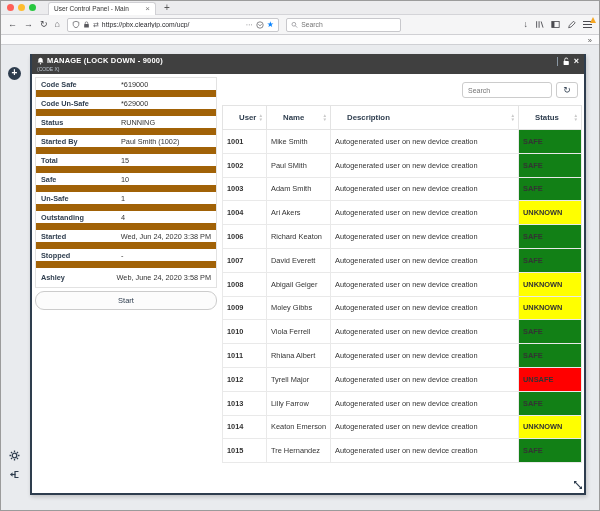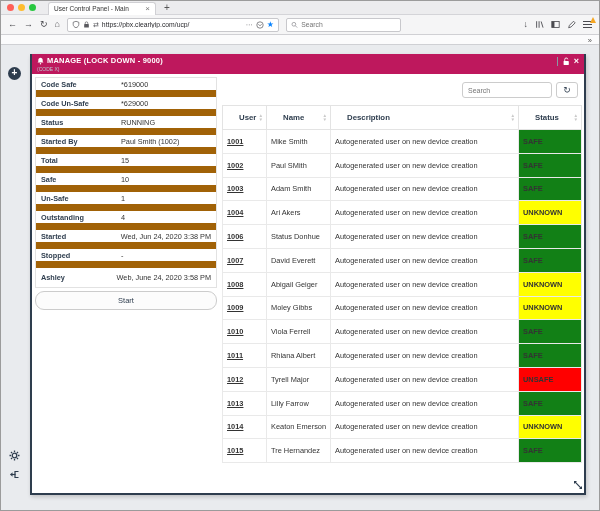--- a/index.html
+++ b/index.html
@@ -34,21 +34,21 @@
   .chevrons { position:absolute; right:7px; top:1px; font-size:7.5px; color:#555; }
 
   
   .pagearea { position:absolute; top:46px; left:0; right:0; bottom:0; background:#e9ebee; }
   .fab-add { position:absolute; left:7px; top:20px; width:13px; height:13px; border-radius:50%; background:#2e3d4e; color:#fff; font-size:10px; line-height:12px; text-align:center; font-weight:bold; }
   .fab-gear { position:absolute; left:8px; top:400px; }
   .fab-logout { position:absolute; left:8px; top:419px; }
 
   
   .panel { position:absolute; left:29px; top:7px; width:556px; height:441px; background:#fff; border:2px solid #2e3d4e; border-top:none; box-shadow:1px 2px 4px rgba(0,0,0,.18); }
-  .panel-header { height:20px; background:#be185d; color:#fff; padding:2px 5px 0; position:relative; }
+  .panel-header { height:20px; background:#404040; color:#fff; padding:2px 5px 0; position:relative; }
   .ph-line1 { display:flex; align-items:center; gap:3px; }
   .ph-title { font-size:7.5px; font-weight:bold; letter-spacing:.2px; }
   .ph-sub { font-size:5px; color:#b9c2cc; margin-top:1px; }
   .ph-controls { position:absolute; right:5px; top:3px; display:flex; align-items:center; gap:4px; }
   .ph-divider { width:1px; height:9px; background:#8a97a3; }
   .ph-close { font-size:9px; font-weight:bold; line-height:9px; color:#fff; }
 
   .panel-body { position:relative; height:calc(100% - 20px); }
 
   .info-col { position:absolute; left:3px; top:3px; width:182px; }
@@ -63,21 +63,21 @@
   .tbl-search { width:90px; height:16px; border:1px solid #ccc; border-radius:3px; padding:0 5px; font-size:7px; color:#333; outline:none; font-family:inherit; }
   .refresh-btn { width:22px; height:16px; border:1px solid #ccc; border-radius:3px; background:#fff; font-size:9px; color:#2e3d4e; line-height:13px; text-align:center; }
 
   .usertable { position:absolute; left:190px; top:31px; width:359px; border-collapse:collapse; table-layout:fixed; background:#fff; }
   .usertable th { height:24px; text-align:left; font-size:7.8px; font-weight:bold; color:#2e3d4e; border:1px solid #e3e3e3; padding:0 12px 0 16px; position:relative; }
   .usertable td { height:23.8px; font-size:7.4px; color:#333; border:1px solid #e9e9e9; padding:0 4px; overflow:hidden; white-space:nowrap; }
   .usertable th:nth-child(1), .usertable td:nth-child(1) { width:44px; }
   .usertable th:nth-child(2), .usertable td:nth-child(2) { width:64px; }
   .usertable th:nth-child(3), .usertable td:nth-child(3) { width:188px; }
   .usertable th:nth-child(4), .usertable td:nth-child(4) { width:63px; }
-  .td-user { font-weight:bold; color:#1c1c1c; font-size:7.9px;text-decoration:underline; }
+  .td-user { font-weight:bold; color:#1c1c1c; font-size:7.9px; }
   .td-status { font-weight:bold; color:#000; }
   .sort { position:absolute; right:3px; top:50%; transform:translateY(-50%); display:flex; flex-direction:column; align-items:center; color:#c9c9c9; font-size:4.6px; line-height:4px; }
 
   .resize-handle { position:absolute; right:0; bottom:-2px; }
 </style>
 </head>
 <body>
 
 <div class="window">
 
@@ -293,21 +293,21 @@
                 <td class="td-status" style="background: rgb(18, 128, 22);">SAFE</td>
               </tr>
               <tr>
                 <td class="td-user">1004</td>
                 <td class="td-name">Ari Akers</td>
                 <td class="td-desc">Autogenerated user on new device creation</td>
                 <td class="td-status" style="background: rgb(255, 255, 0);">UNKNOWN</td>
               </tr>
               <tr>
                 <td class="td-user">1006</td>
-                <td class="td-name">Status Donhue</td>
+                <td class="td-name">Richard Keaton</td>
                 <td class="td-desc">Autogenerated user on new device creation</td>
                 <td class="td-status" style="background: rgb(18, 128, 22);">SAFE</td>
               </tr>
               <tr>
                 <td class="td-user">1007</td>
                 <td class="td-name">David Everett</td>
                 <td class="td-desc">Autogenerated user on new device creation</td>
                 <td class="td-status" style="background: rgb(18, 128, 22);">SAFE</td>
               </tr>
               <tr>

